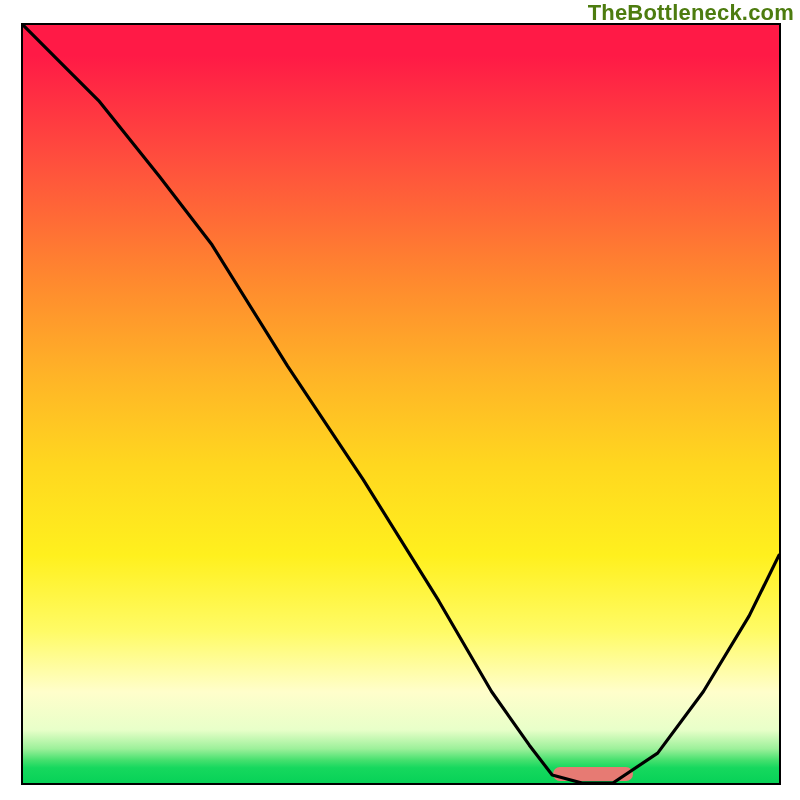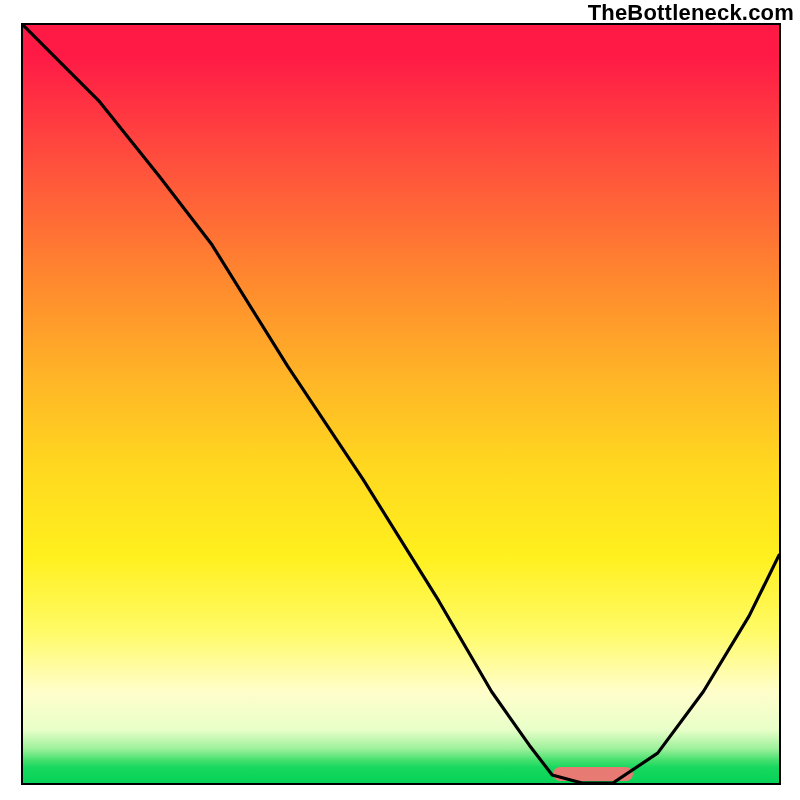--- a/index.html
+++ b/index.html
@@ -9,21 +9,21 @@
     width: 800px;
     height: 800px;
     background: #ffffff;
   }
   .watermark {
     position: absolute;
     top: 0;
     right: 6px;
     font-size: 22px;
     font-weight: 600;
-    color: #000000;
+    color: #4d7c0f;
     letter-spacing: 0.2px;
     user-select: none;
   }
   .plot-border {
     position: absolute;
     left: 21px;
     top: 23px;
     width: 760px;          
     height: 762px;         
     border: 2px solid #000;

